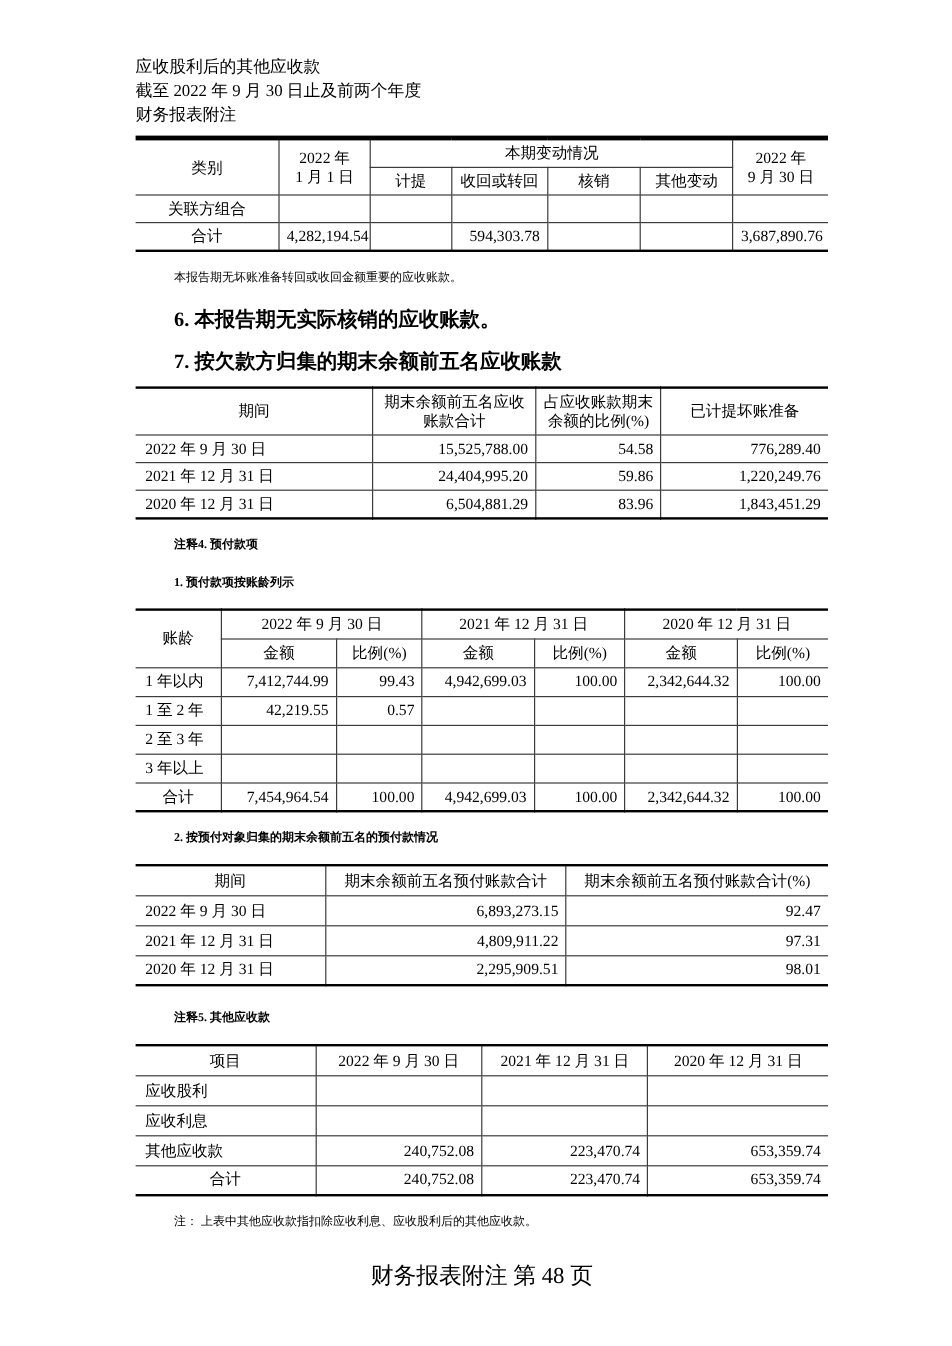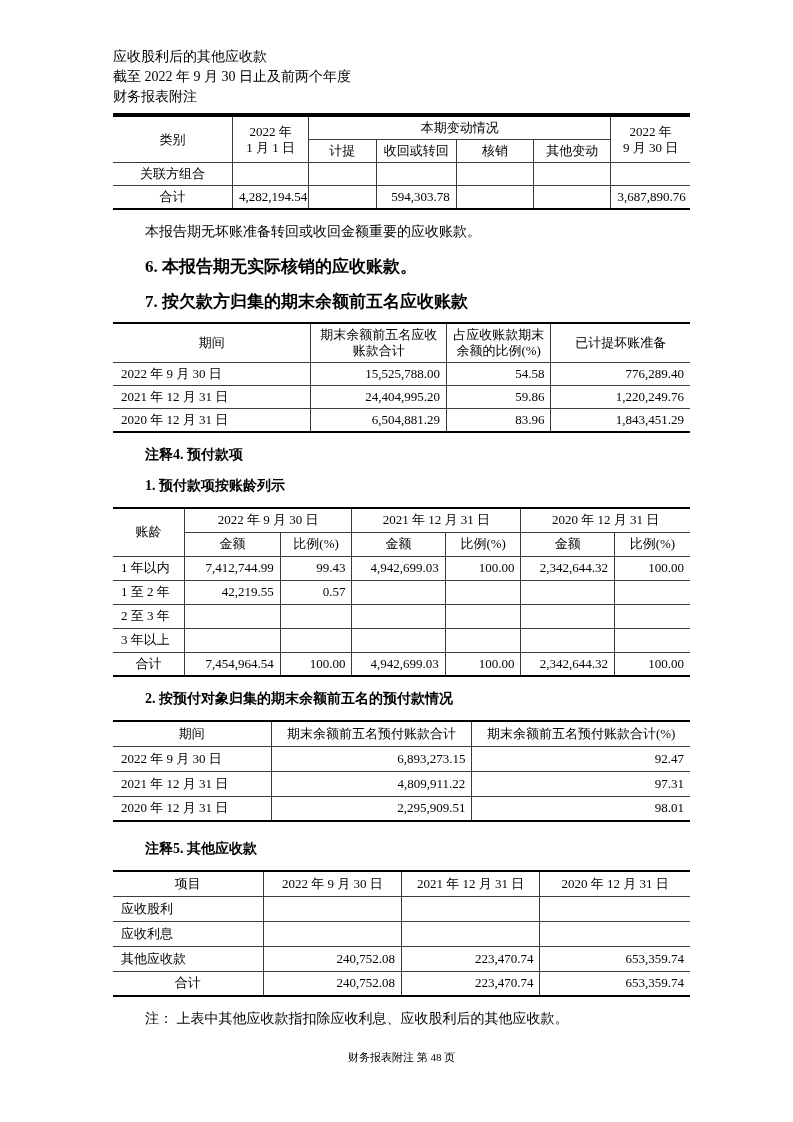--- a/index.html
+++ b/index.html
@@ -26,21 +26,21 @@
     padding-top:47px;
     font-size:14px;
     line-height:20px;
   }
   .header-rule {
     border-top:2px solid #000;
     margin-top:6px;
     height:0;
   }
   .para {
-    font-size:14px;
+    font-size:10px;
     line-height:18px;
     margin-left:32px;
   }
   .bold { font-weight:bold; }
   .p-noreversal { margin-top:13px; }
   .h-sec { margin-top:17px; font-size:17px; }
   .note-title { margin-top:13px; }
   .tbl-footnote { margin-top:13px; }
 
   table {
@@ -76,21 +76,21 @@
   .t4 { margin-top:12px; }
   .t5 { margin-top:12px; }
   .t1 td { height:23px; }
   .t3 td { height:24px; }
   .t4 td, .t5 td { height:25px; }
   .hdr2 td { height:34px; }
 
   .page-footer {
     margin-top:22px;
     text-align:center;
-    font-size:11px;
+    font-size:19px;
   }
 </style>
 </head>
 <body>
 
 <div class="page">
   <div class="content">
 
     <div class="doc-header">
       <div>应收股利后的其他应收款</div>

